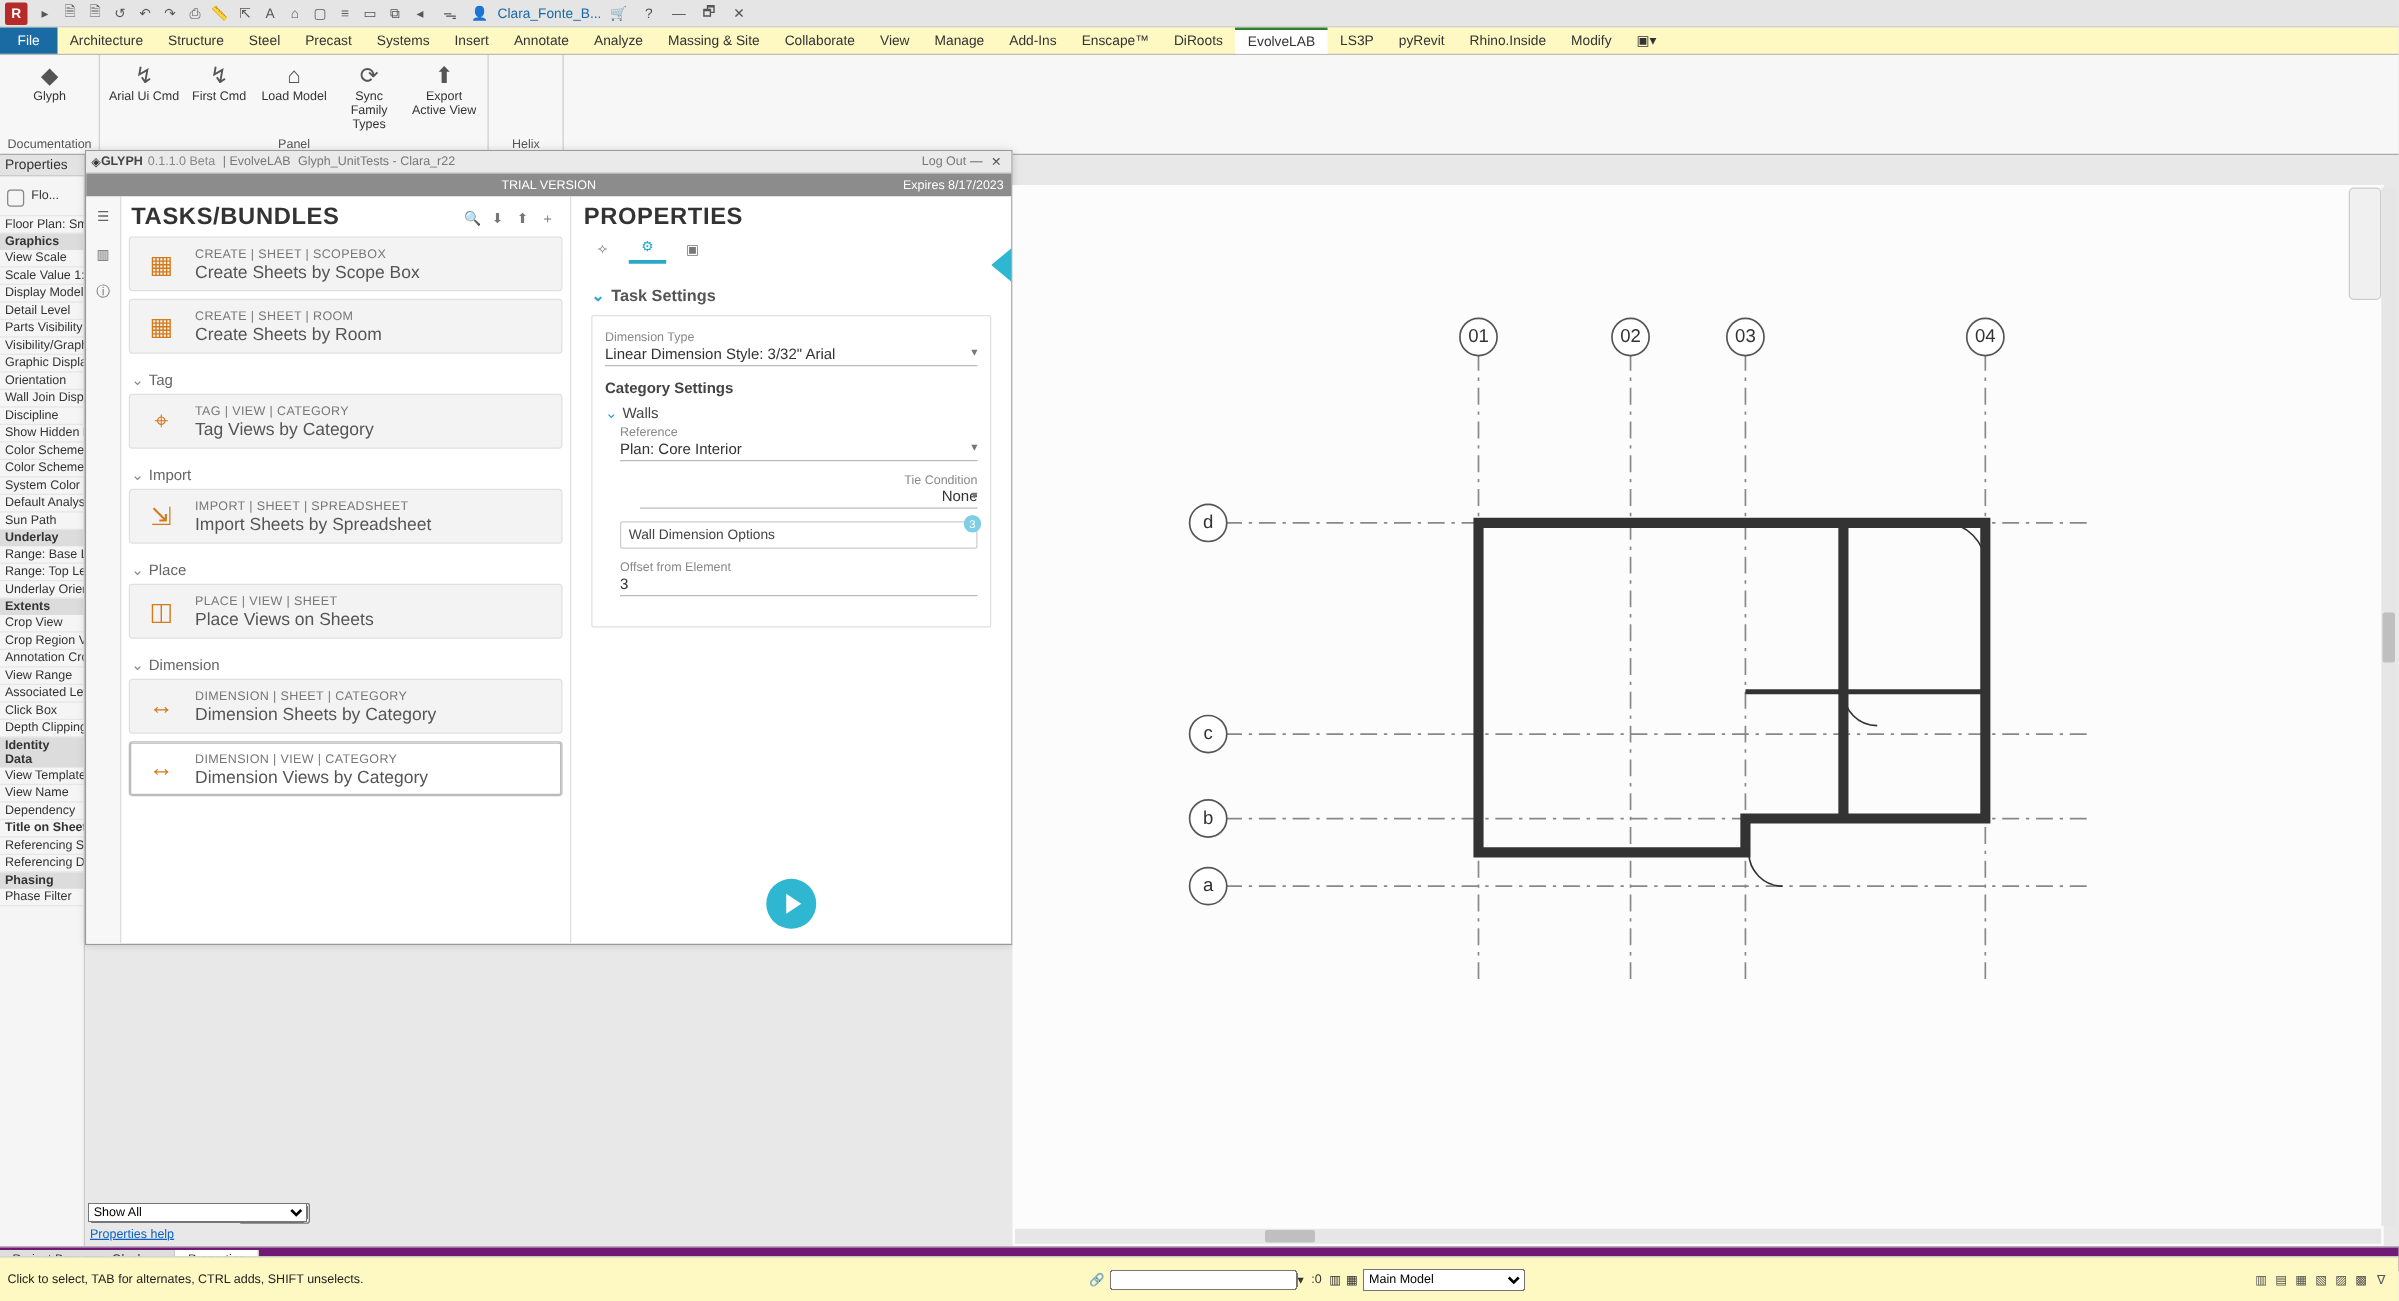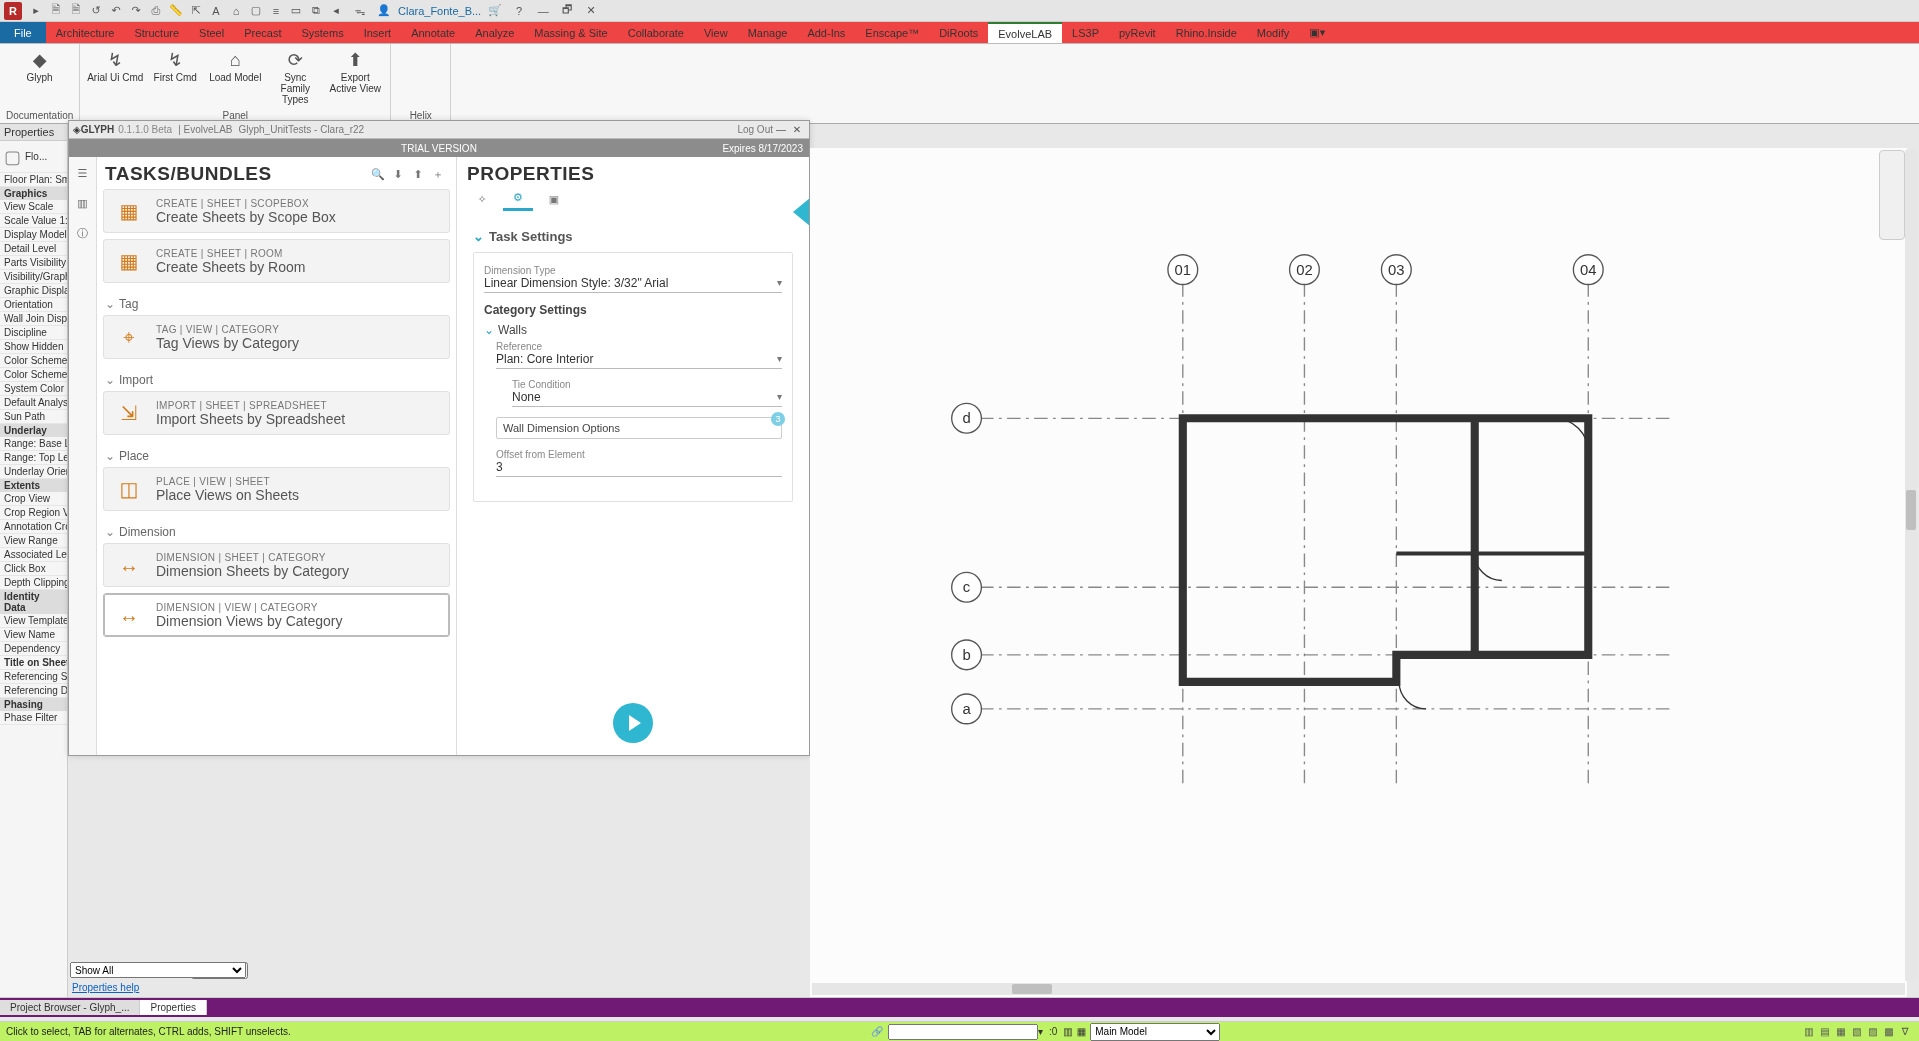--- a/index.html
+++ b/index.html
@@ -7,21 +7,21 @@
 
 
 .qat { height: 22px; background: #e5e5e5; display: flex; align-items: center; padding: 0 4px; border-bottom: 1px solid #ccc; }
 .qat .rlogo { width: 18px; height: 18px; background:#b72a2a; color:#fff; font-weight:bold; font-size:11px; display:flex; align-items:center; justify-content:center; border-radius:2px; margin-right:4px;}
 .qat .qbtn { width:20px; height:18px; display:flex; align-items:center; justify-content:center; color:#555; cursor:pointer; }
 .qat .doc-title { flex:1; text-align:center; color:#444; font-size:11px; }
 .qat .right { display:flex; align-items:center; gap:4px; }
 .qat .user { color:#1a6aa3; font-size:11px; }
 
 
-.ribbon-tabs { height: 22px; background:#ef4444; display:flex; align-items:stretch; border-bottom:1px solid #bbb; font-size:11px; }
+.ribbon-tabs { height: 22px; background:#fef9c3; display:flex; align-items:stretch; border-bottom:1px solid #bbb; font-size:11px; }
 .ribbon-tabs .tab { padding:0 10px; display:flex; align-items:center; color:#333; cursor:pointer; }
 .ribbon-tabs .tab.file { background:#1a6aa3; color:#fff; padding:0 14px; }
 .ribbon-tabs .tab.active { background:#fff; border-top:2px solid #2e7d32; }
 
 
 .ribbon-panel { height: 80px; background:#f7f7f7; border-bottom:1px solid #aaa; display:flex; align-items:stretch; }
 .ribbon-group { display:flex; flex-direction:column; align-items:center; border-right:1px solid #d0d0d0; padding:2px 6px 0 6px; }
 .ribbon-group .btns { display:flex; gap:2px; flex:1; }
 .ribbon-btn { display:flex; flex-direction:column; align-items:center; justify-content:flex-start; width:58px; padding-top:2px; text-align:center; font-size:10px; line-height:11px; cursor:pointer; }
 .ribbon-btn .ico { width:28px; height:24px; display:flex; align-items:center; justify-content:center; color:#555; font-size:18px; }
@@ -95,21 +95,21 @@
 .wall { stroke:#333; stroke-width:6; fill:none; }
 .wall-thin { stroke:#333; stroke-width:3; fill:none; }
 
 
 .navcube { position:absolute; right:14px; top:150px; width:26px; height:90px; background:#f0f0f0; border:1px solid #ccc; border-radius:4px; }
 
 
 .tabbar { position:absolute; left:0; right:0; bottom:24px; height:20px; background:#701a75; border-top:1px solid #ccc; display:flex; align-items:center; font-size:10px; }
 .tabbar .stab { padding:2px 10px; border-right:1px solid #ccc; background:#dedede; cursor:pointer;}
 .tabbar .stab.active { background:#fff; }
-.status { position:absolute; left:0; right:0; bottom:0; height:20px; background:#bef264; border-top:1px solid #ccc; display:flex; align-items:center; font-size:10px; padding:0 6px; }
+.status { position:absolute; left:0; right:0; bottom:0; height:36px; background:#fef9c3; border-top:1px solid #ccc; display:flex; align-items:center; font-size:10px; padding:0 6px; }
 .status .hint { flex:0 0 auto; color:#222; }
 .status .fsp { flex:1; }
 .status input.filter { width:150px; height:16px; font-size:10px; }
 .status .zero { margin:0 6px; }
 .status select { height:18px; font-size:10px; width:130px; }
 .view-ctrl { position:absolute; left:150px; bottom:26px; height:18px; display:flex; align-items:center; gap:4px; font-size:10px; color:#444; }
 .vc-btn { width:16px; height:16px; display:flex; align-items:center; justify-content:center; color:#555; cursor:pointer;}
 .scrollbar-h { position:absolute; left:812px; right:14px; bottom:46px; height:12px; background:#e6e6e6; }
 .scrollbar-h .thumb { position:absolute; left:200px; width:40px; top:1px; bottom:1px; background:#bfbfbf; border-radius:2px;}
 .scrollbar-v { position:absolute; right:2px; top:150px; bottom:60px; width:12px; background:#e6e6e6;}
@@ -401,21 +401,21 @@
           <div class="cat-settings">Category Settings</div>
           <div class="sub-sec">
               <span class="chev">⌄</span>
               <span>Walls</span>
             </div>
           <div class="field" style="margin-left:12px;">
             <div class="lbl">Reference</div>
             <div class="val">Plan: Core Interior</div>
             <div class="dd">▾</div>
           </div>
-          <div class="field" style="margin-left:28px;">
+          <div class="field" style="margin-left:28px;text-align:right;">
             <div class="lbl">Tie Condition</div>
             <div class="val">None</div>
             <div class="dd">▾</div>
           </div>
           <div class="wdo-row" style="margin-left:12px;">
             <span>Wall Dimension Options</span>
             <span class="badge">3</span>
           </div>
           <div class="field" style="margin-left:12px; margin-top:10px;">
             <div class="lbl">Offset from Element</div>

